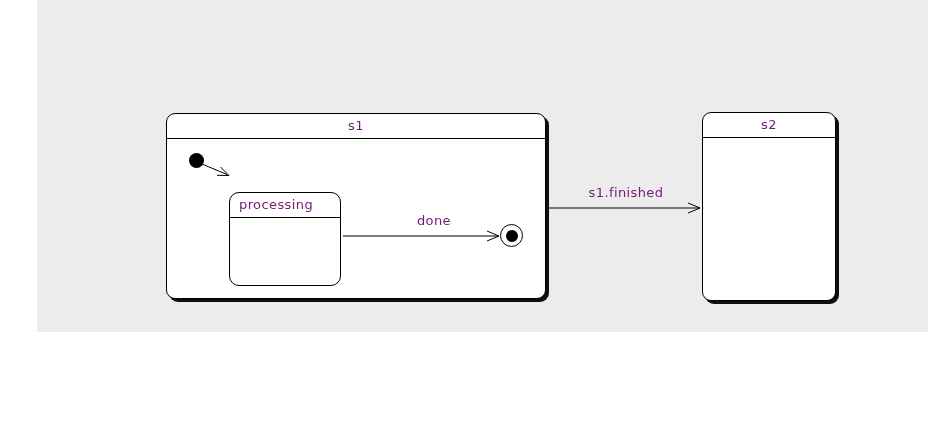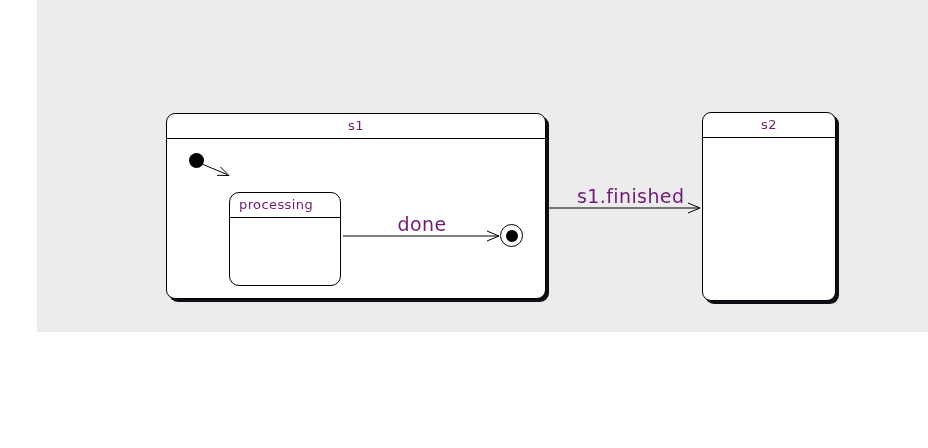--- a/index.html
+++ b/index.html
@@ -66,26 +66,26 @@
     border-radius: 50%;
   }
   .arrow-layer {
     position: absolute;
     left: 0; top: 0;
     width: 928px; height: 448px;
     pointer-events: none;
   }
   .edge-label {
     position: absolute;
-    font-size: 19px;
+    font-size: 13px;
     letter-spacing: 0.4px;
     text-align: center;
     white-space: nowrap;
   }
-  #done-label       { left: 358px; top: 213px; width: 54px; }
+  #done-label       { left: 370px; top: 213px; width: 54px; }
   #s1finished-label { left: 540px; top: 185px; width: 98px; }
 </style>
 </head>
 <body>
 
 <div class="canvas">
 
   <div class="state shadowed" id="s1-box">
     <div class="state-title title-centered">s1</div>
     <div></div>

